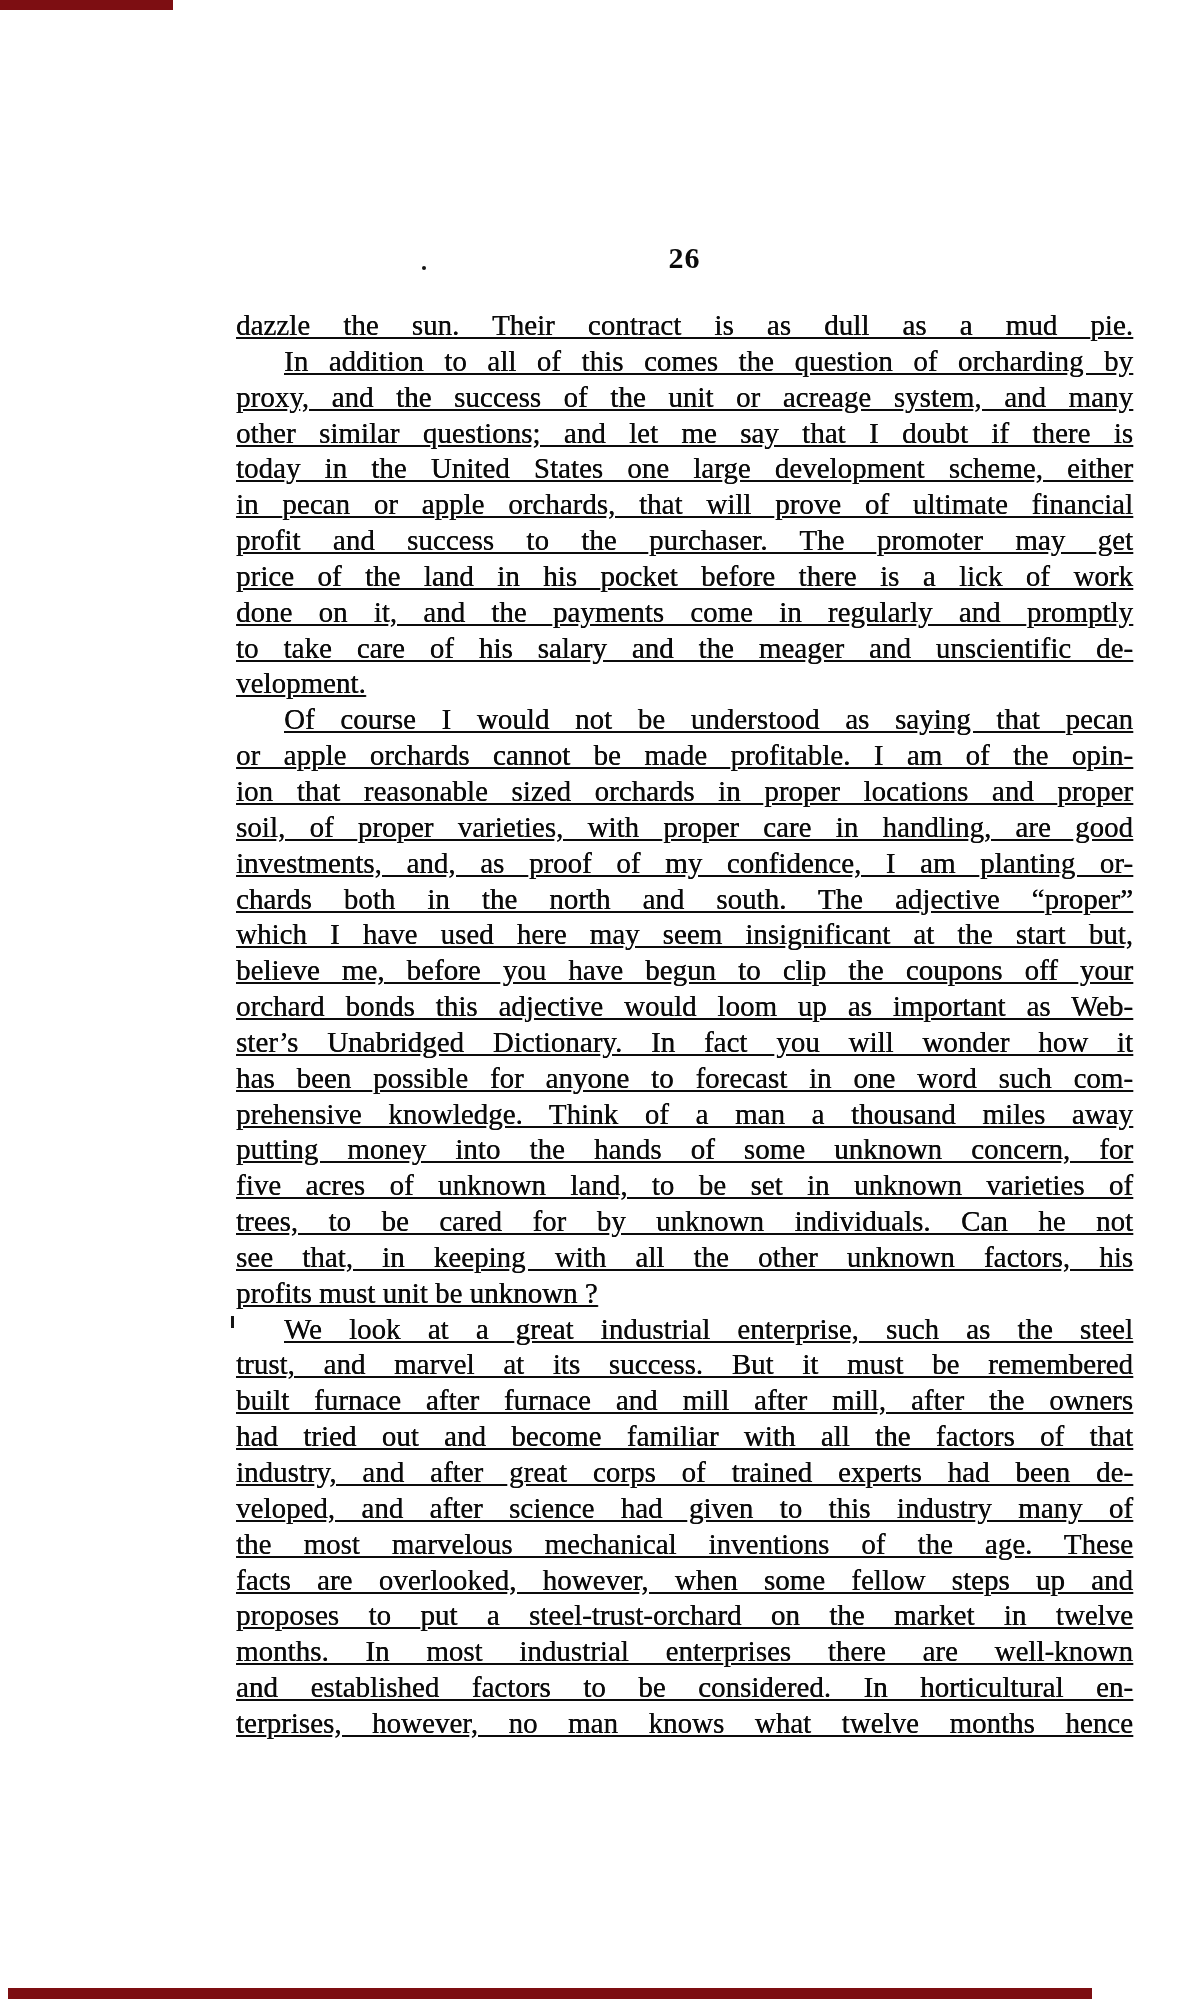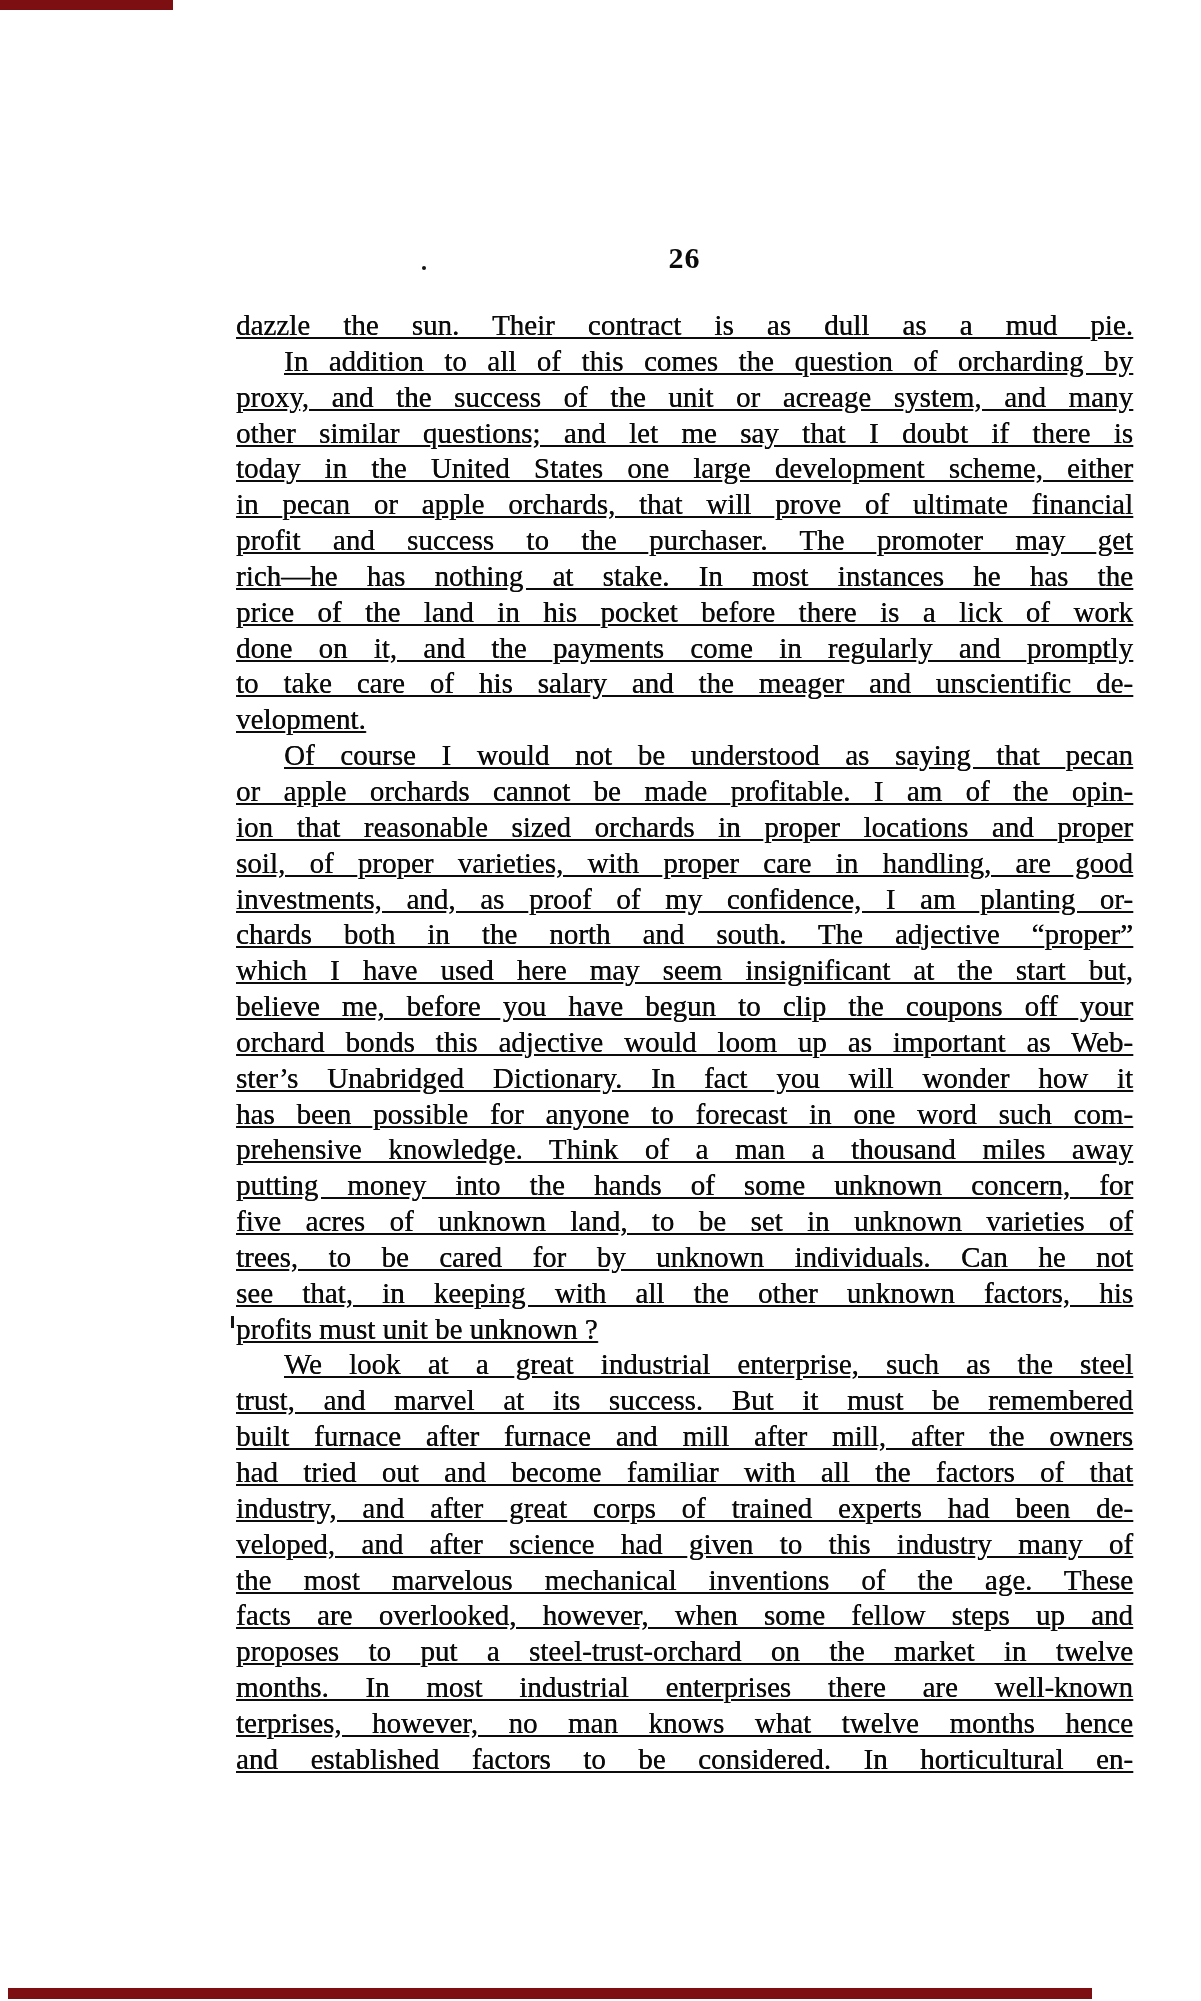--- a/index.html
+++ b/index.html
@@ -66,21 +66,20 @@
   <div class="speck speck-2"></div>
   <div class="page-number">26</div>
   <div class="text-block">
       <div class="line">dazzle the sun. Their contract is as dull as a mud pie.</div>
       <div class="line indent">In addition to all of this comes the question of orcharding by</div>
       <div class="line">proxy, and the success of the unit or acreage system, and many</div>
       <div class="line">other similar questions; and let me say that I doubt if there is</div>
       <div class="line">today in the United States one large development scheme, either</div>
       <div class="line">in pecan or apple orchards, that will prove of ultimate financial</div>
       <div class="line">profit and success to the purchaser.  The promoter may get</div>
-      <div class="line">rich—he has nothing at stake.  In most instances he has the</div>
       <div class="line">price of the land in his pocket before there is a  lick of work</div>
       <div class="line">done on it, and the payments come in regularly and promptly</div>
       <div class="line">to take care of his salary and the meager and unscientific de-</div>
       <div class="line flush-left">velopment.</div>
       <div class="line indent">Of course I would not be understood as saying that pecan</div>
       <div class="line">or apple orchards cannot be made profitable.  I am of the opin-</div>
       <div class="line">ion that reasonable sized orchards in proper locations and proper</div>
       <div class="line">soil, of proper varieties, with proper care in handling, are good</div>
       <div class="line">investments, and, as proof of my confidence, I am planting or-</div>
       <div class="line">chards both in the north and south.  The adjective “proper”</div>
@@ -98,16 +97,16 @@
       <div class="line indent">We look at a great industrial enterprise, such as the steel</div>
       <div class="line">trust, and marvel at its success.  But it must be remembered</div>
       <div class="line">built furnace after furnace and mill after mill, after the owners</div>
       <div class="line">had tried out and become familiar with all the factors of that</div>
       <div class="line">industry, and after great corps of trained experts had been de-</div>
       <div class="line">veloped, and after science had given to this industry many of</div>
       <div class="line">the most marvelous mechanical inventions of the age.  These</div>
       <div class="line">facts are overlooked, however, when some fellow steps up and</div>
       <div class="line">proposes to put a steel-trust-orchard on the market in twelve</div>
       <div class="line">months.  In most industrial enterprises there are well-known</div>
+      <div class="line">and established factors to be considered.  In horticultural en-</div>
       <div class="line">terprises, however, no man knows what twelve months hence</div>
-      <div class="line">and established factors to be considered.  In horticultural en-</div>
     </div>
 </div>
 
 </body></html>

